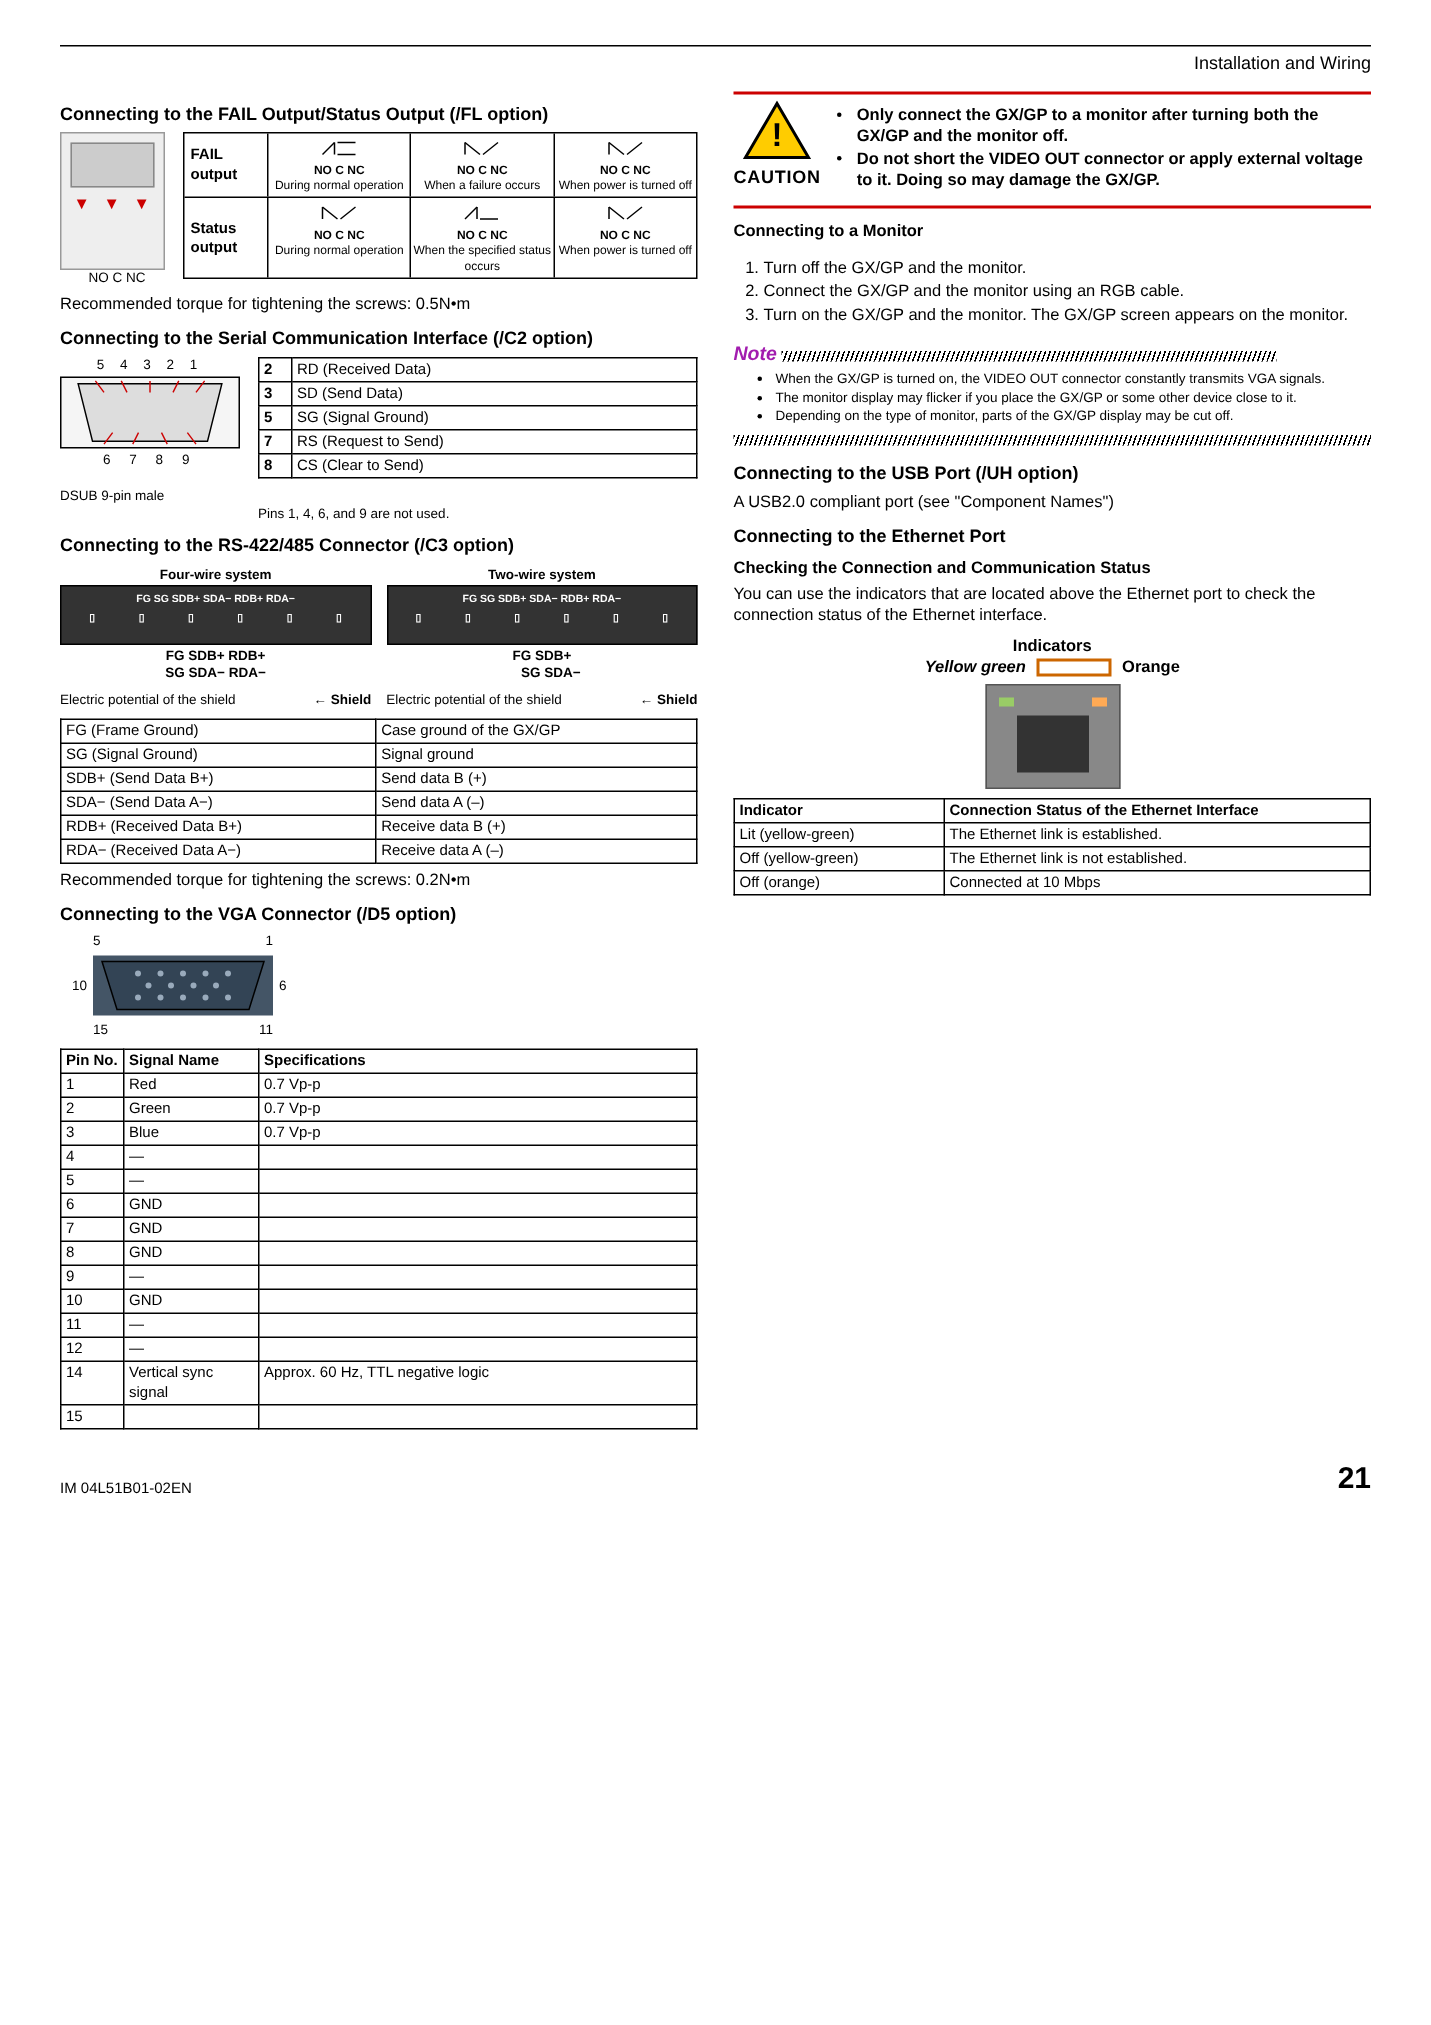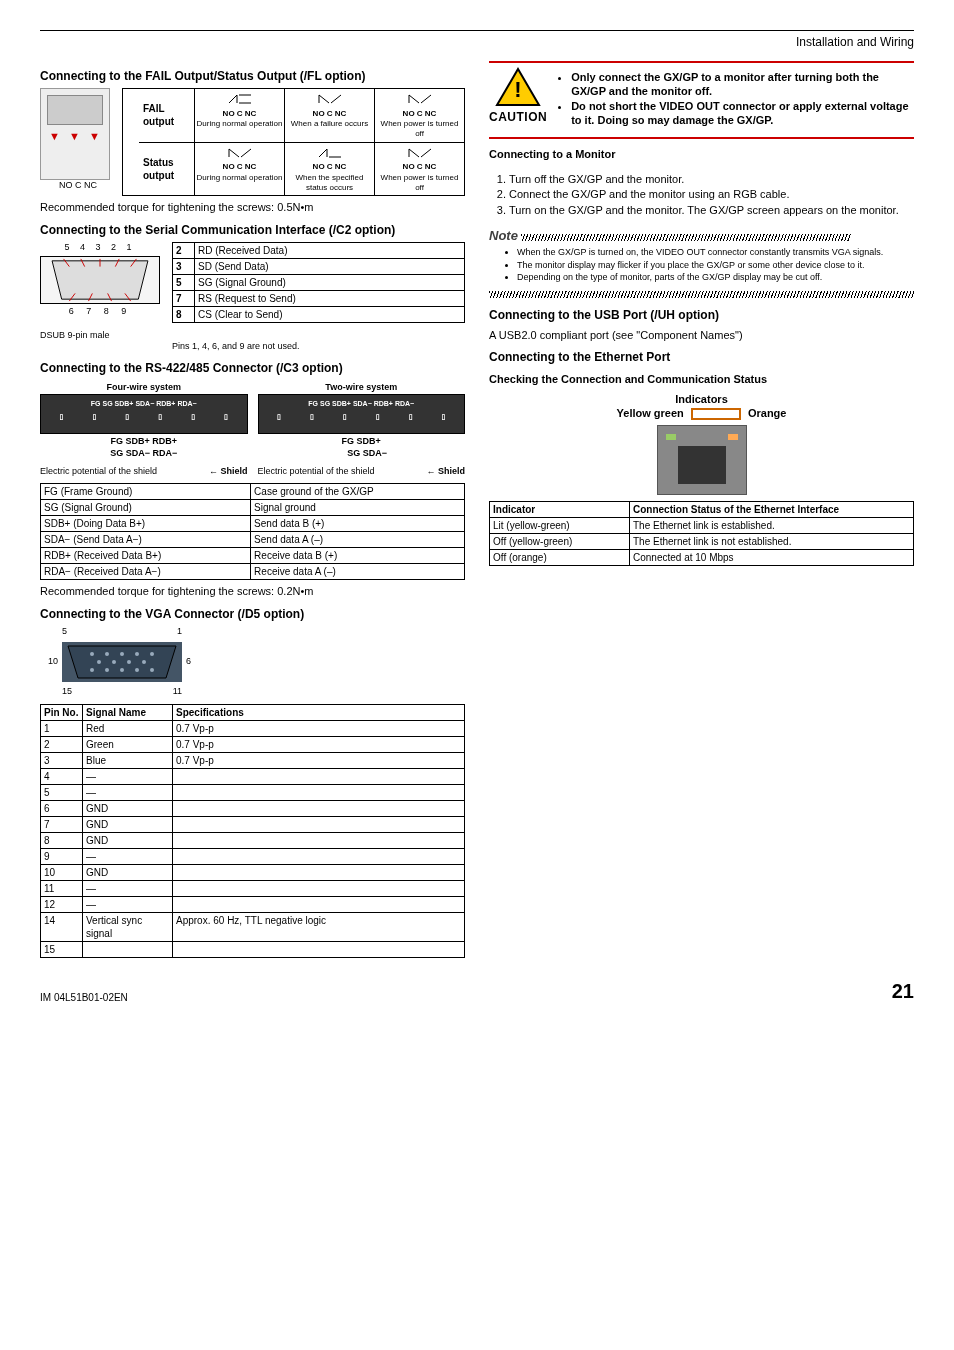--- a/index.html
+++ b/index.html
@@ -16,32 +16,32 @@
   .page-header-line { border-top: 1px solid #000; margin-bottom: 4px; }
   .running-header { text-align: right; font-weight: normal; font-size: 12px; margin-bottom: 10px; }
   .columns { display: flex; gap: 24px; }
   .col { flex: 1; }
   h3 { font-size: 12px; font-weight: bold; margin: 8px 0 4px 0; }
   h4 { font-size: 11px; font-weight: bold; margin: 6px 0 3px 0; }
   table { border-collapse: collapse; width: 100%; font-size: 10px; }
   table th, table td { border: 1px solid #000; padding: 1px 3px; text-align: left; vertical-align: top; }
   table th { font-weight: bold; }
   .small { font-size: 9px; }
-  .note-title { font-style: italic; font-weight: bold; font-size: 13px; color:#404040; }
+  .note-title { font-style: italic; font-weight: bold; font-size: 13px; color:#a21caf; }
   .note-box { margin: 4px 0; }
   .hatch { display:inline-block; vertical-align:middle; height:7px; background: repeating-linear-gradient(110deg,#000,#000 1px,#fff 1px,#fff 3px); }
   ul { margin: 2px 0; padding-left: 16px; }
   li { margin: 1px 0; }
   .caution-box { display:flex; gap:8px; align-items:flex-start; margin-bottom:10px; }
   .caution-icon { text-align:center; width:70px; }
   .caution-label { font-weight:bold; font-size:12px; letter-spacing:0.5px; }
   .red-bar-top { border-top:2px solid #c00; margin-top:0; padding-top:4px;}
   .red-bar-bottom { border-bottom:2px solid #c00; padding-bottom:6px; margin-bottom:8px; }
   .relay-outer { border:1px solid #000; font-size:8px; }
-  .relay-row { display:flex; border-bottom:1px solid #000;margin-left:16px; }
+  .relay-row { display:flex; border-bottom:1px solid #000; }
   .relay-row:last-child { border-bottom:none; }
   .relay-label { width:56px; padding:4px; font-weight:bold; font-size:10px; border-right:1px solid #000; display:flex; align-items:center; }
   .relay-cell { flex:1; text-align:center; padding:2px 1px; border-right:1px solid #000; }
   .relay-cell:last-child { border-right:none; }
   .terminal-img { border:1px solid #999; background:#eee; width:70px; height:92px; position:relative; margin-right:6px; }
   .footer { display:flex; justify-content:space-between; margin-top:20px; font-size:10px; align-items:flex-end;}
   .pagenum { font-weight:bold; font-size:20px; }
   .dsub { border:1px solid #000; height:48px; position:relative; background:#f5f5f5; margin:2px 0;}
   .rs-box { border:1px solid #000; background:#333; color:#fff; font-size:7px; padding:4px; text-align:center; height:40px; }
   .rs-wrap { text-align:center; font-size:9px; font-weight:bold; }
@@ -233,21 +233,21 @@
     <tbody>
           <tr>
             <td>FG (Frame Ground)</td>
             <td>Case ground of the GX/GP</td>
           </tr>
     <tr>
             <td>SG (Signal Ground)</td>
             <td>Signal ground</td>
           </tr>
     <tr>
-            <td>SDB+ (Doing Data B+)</td>
+            <td>SDB+ (Send Data B+)</td>
             <td>Send data B (+)</td>
           </tr>
     <tr>
             <td>SDA− (Send Data A−)</td>
             <td>Send data A (–)</td>
           </tr>
     <tr>
             <td>RDB+ (Received Data B+)</td>
             <td>Receive data B (+)</td>
           </tr>
@@ -412,25 +412,26 @@
       <li>Depending on the type of monitor, parts of the GX/GP display may be cut off.</li>
     </ul>
     <div class="hatch" style="width:100%;"></div>
   </div>
 
   <h3>Connecting to the USB Port (/UH option)</h3>
   <div>A USB2.0 compliant port (see "Component Names")</div>
 
   <h3>Connecting to the Ethernet Port</h3>
   <h4>Checking the Connection and Communication Status</h4>
+  <div>You can use the indicators that are located above the Ethernet port to check the connection status of the Ethernet interface.</div>
 
   <div style="text-align:center;margin-top:6px;">
     <div style="font-weight:bold;">Indicators</div>
     <div>
-      <span style="font-weight:bold;">Yellow green</span>
+      <span style="font-weight:bold;font-style:italic;">Yellow green</span>
       <span class="indicator-box"></span>
       <span style="font-weight:bold;">Orange</span>
     </div>
     <div class="eth-img">
       <div style="position:absolute;top:8px;left:8px;width:10px;height:6px;background:#9c6;"></div>
       <div style="position:absolute;top:8px;right:8px;width:10px;height:6px;background:#fa5;"></div>
       <div style="position:absolute;top:20px;left:20px;right:20px;bottom:10px;background:#333;"></div>
     </div>
   </div>
 

